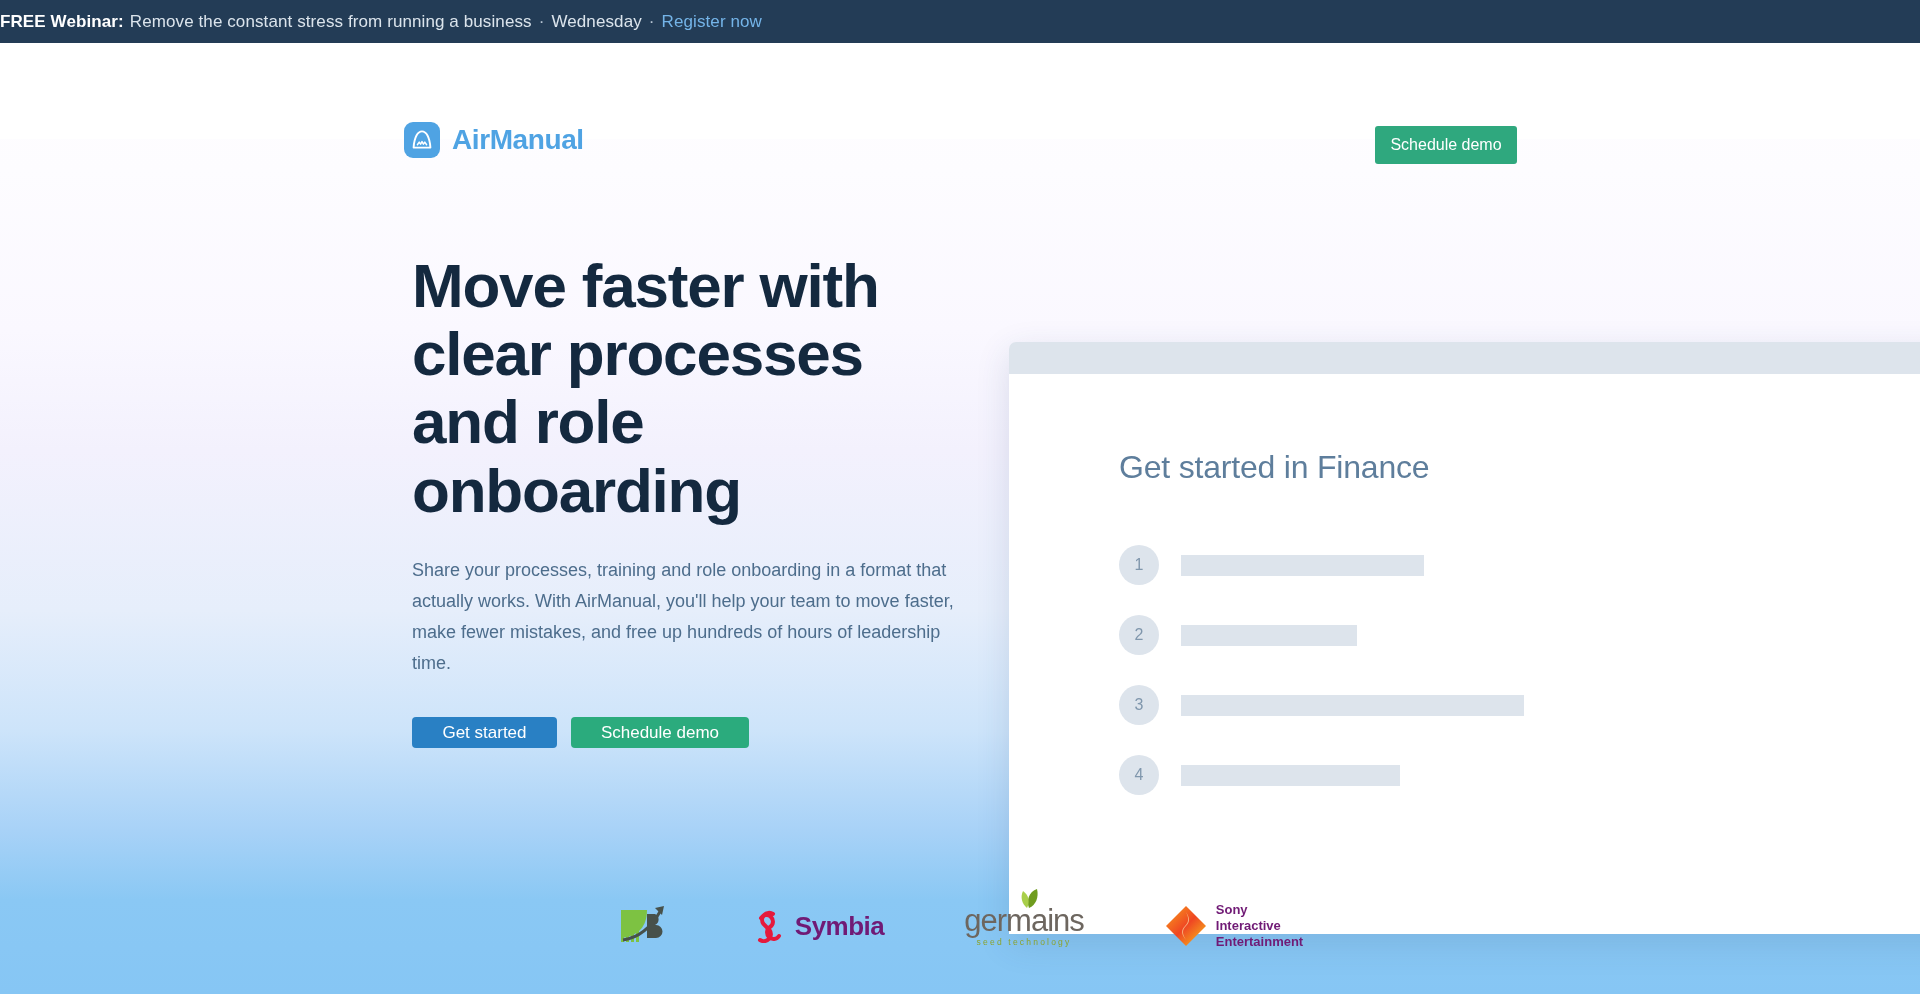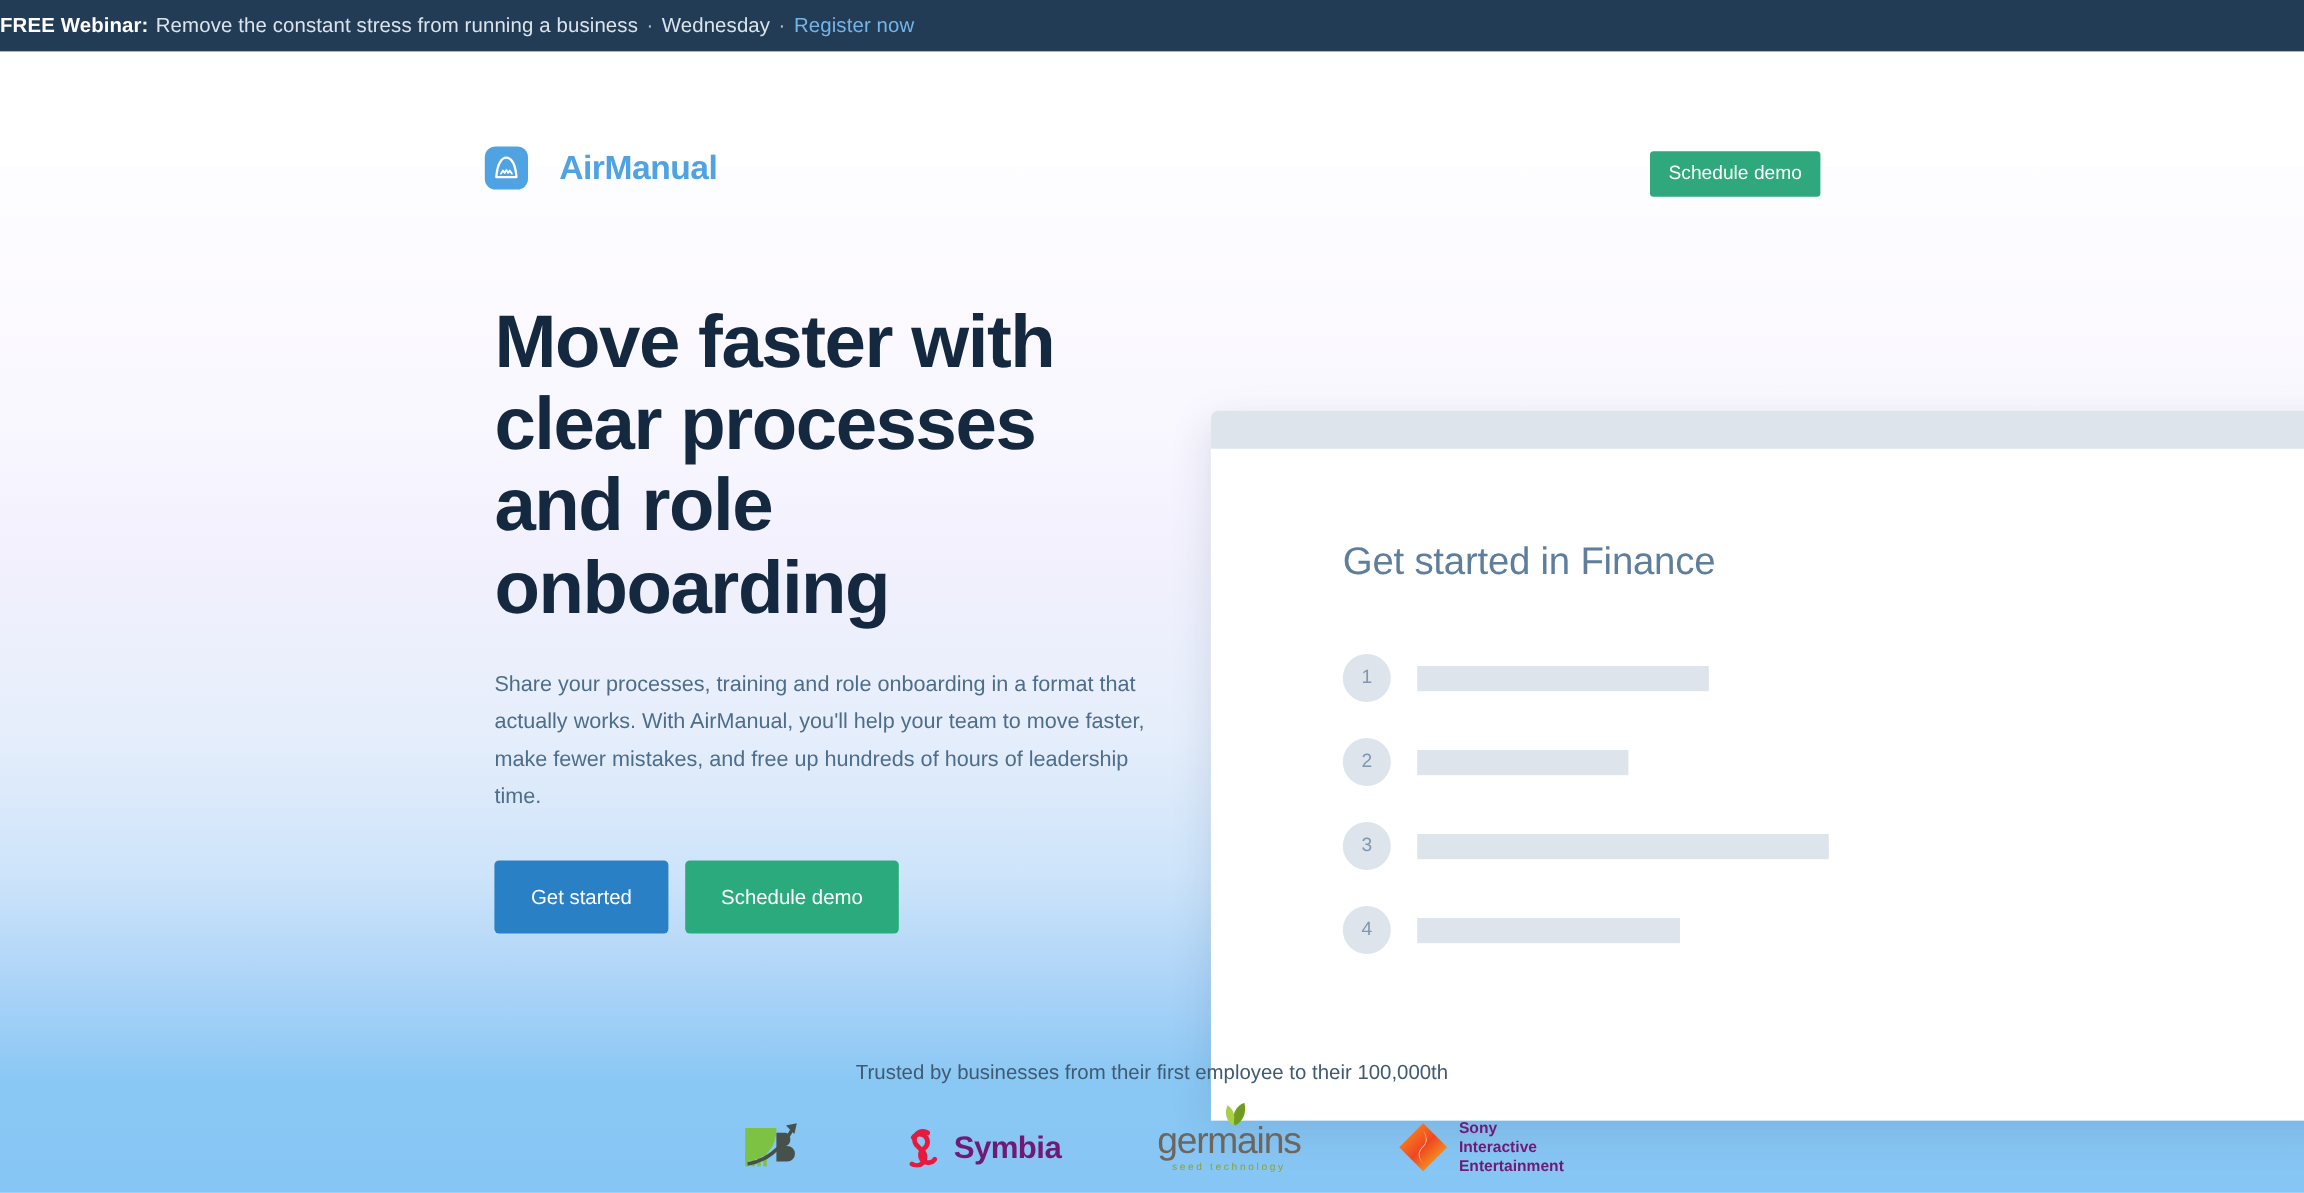--- a/index.html
+++ b/index.html
@@ -42,21 +42,21 @@
     height: 96px;
     background: #ffffff;
     display: flex;
     align-items: center;
     position: relative;
     z-index: 5;
   }
   .logo-wrap {
     position: absolute;
     left: 404px; top: 79px;
-    display: flex; align-items: center; gap: 26px;
+    display: flex; align-items: center; gap: 12px;
   }
   .logo-mark {
     width: 36px; height: 36px;
     border-radius: 9px;
     background: #4fa3e3;
     display: flex; align-items: center; justify-content: center;
   }
   .logo-text {
     font-size: 28px; font-weight: 700;
     color: #4fa3e3; letter-spacing: -0.4px;
@@ -111,21 +111,21 @@
   }
   .hero-ctas {
     margin-top: 38px;
     display: flex; gap: 14px;
   }
   .btn {
     border: none; border-radius: 4px;
     color: #fff;
     font-size: 17px;
     cursor: pointer;
-    height: 61px;
+    height: 31px;
     display: flex; align-items: center; justify-content: center;
   }
   .btn-primary { background: #2980c4; width: 145px; }
   .btn-secondary { background: #2bab7d; width: 178px; }
 
   
   .hero-card {
     position: absolute;
     left: 1009px; top: 203px;
     width: 1000px;
@@ -254,21 +254,20 @@
         <div class="step">
           <div class="step-num">4</div>
           <div class="step-bar" style="width:219px"></div>
         </div>
       </div>
     </div>
   </div>
 </div>
 
 <div class="trust">
-  <div class="trust-text">Trusted by businesses from their first employee to their 100,000th</div>
 
   <div class="logos">
 
     <div class="logo-item">
       <svg width="56" height="44" viewBox="0 0 56 44" aria-hidden="true">
         <path d="M4 6 H30 C30 22 22 32 4 34 Z" fill="#7dc242"></path>
         <rect x="4" y="28" width="3" height="10" fill="#7dc242"></rect>
         <rect x="9" y="25" width="3" height="13" fill="#7dc242"></rect>
         <rect x="14" y="22" width="3" height="16" fill="#7dc242"></rect>
         <rect x="19" y="19" width="3" height="19" fill="#7dc242"></rect>

